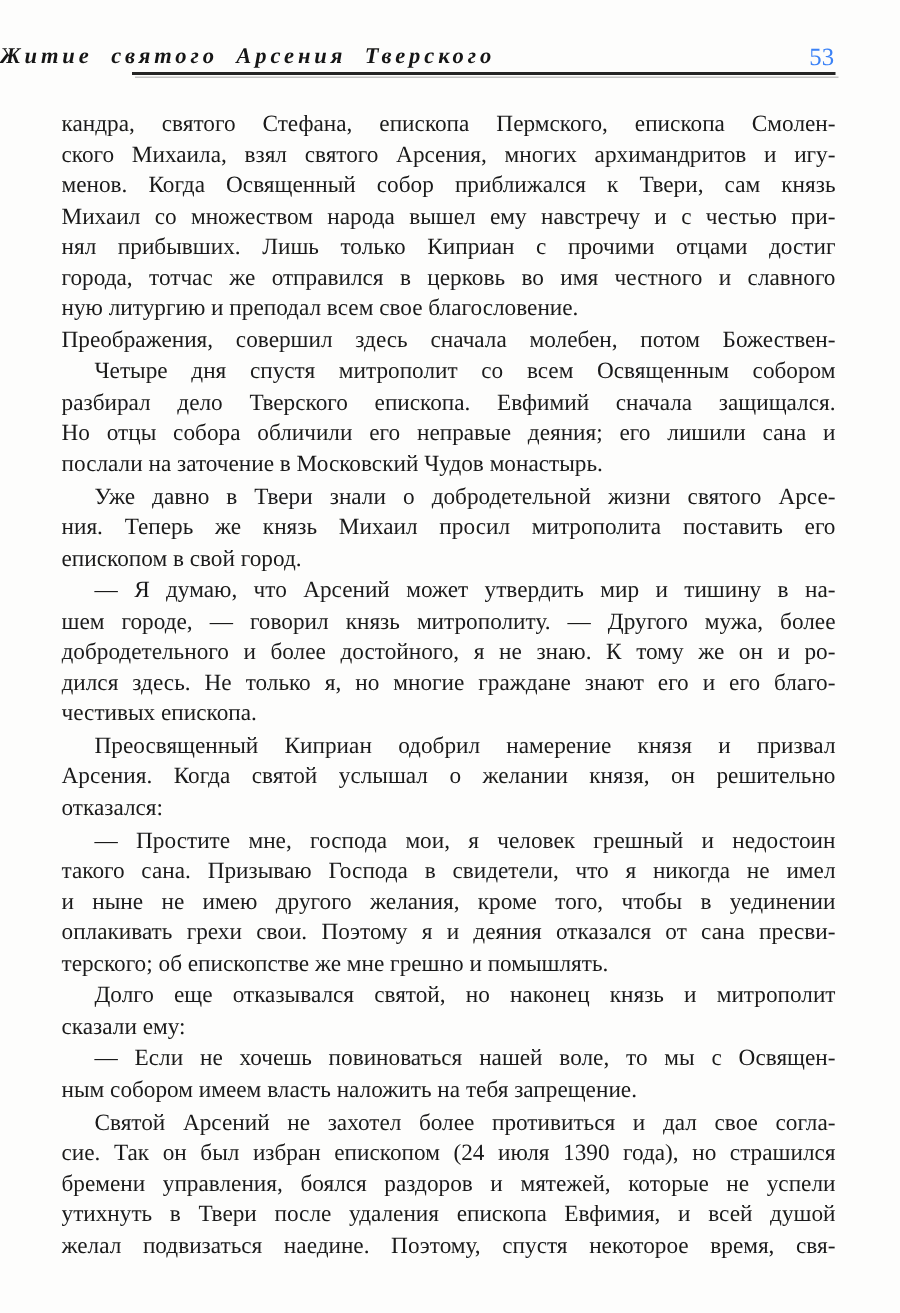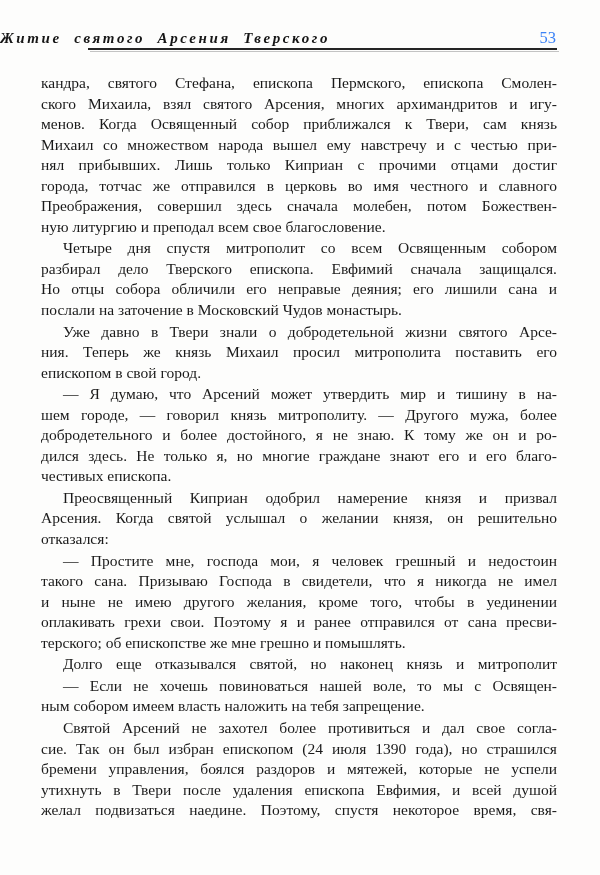--- a/index.html
+++ b/index.html
@@ -94,22 +94,22 @@
   <div class="header-rule"></div>
 
   <div class="page-body">
       <div class="para">
         <div class="line">кандра, святого Стефана, епископа Пермского, епископа Смолен-</div>
         <div class="line">ского Михаила, взял святого Арсения, многих архимандритов и игу-</div>
         <div class="line">менов. Когда Освященный собор приближался к Твери, сам князь</div>
         <div class="line">Михаил со множеством народа вышел ему навстречу и с честью при-</div>
         <div class="line">нял прибывших. Лишь только Киприан с прочими отцами достиг</div>
         <div class="line">города, тотчас же отправился в церковь во имя честного и славного</div>
+        <div class="line para-end">ную литургию и преподал всем свое благословение.</div>
         <div class="line">Преображения, совершил здесь сначала молебен, потом Божествен-</div>
-        <div class="line para-end">ную литургию и преподал всем свое благословение.</div>
       </div>
       <div class="para indented">
         <div class="line">Четыре дня спустя митрополит со всем Освященным собором</div>
         <div class="line">разбирал дело Тверского епископа. Евфимий сначала защищался.</div>
         <div class="line">Но отцы собора обличили его неправые деяния; его лишили сана и</div>
         <div class="line para-end">послали на заточение в Московский Чудов монастырь.</div>
       </div>
       <div class="para indented">
         <div class="line">Уже давно в Твери знали о добродетельной жизни святого Арсе-</div>
         <div class="line">ния. Теперь же князь Михаил просил митрополита поставить его</div>
@@ -124,25 +124,26 @@
       </div>
       <div class="para indented">
         <div class="line">Преосвященный Киприан одобрил намерение князя и призвал</div>
         <div class="line">Арсения. Когда святой услышал о желании князя, он решительно</div>
         <div class="line para-end">отказался:</div>
       </div>
       <div class="para indented">
         <div class="line">— Простите мне, господа мои, я человек грешный и недостоин</div>
         <div class="line">такого сана. Призываю Господа в свидетели, что я никогда не имел</div>
         <div class="line">и ныне не имею другого желания, кроме того, чтобы в уединении</div>
-        <div class="line">оплакивать грехи свои. Поэтому я и ранее отправился от сана пресви-</div>
+        <div class="line">оплакивать грехи свои. Поэтому я и деяния отказался от сана пресви-</div>
         <div class="line para-end">терского; об епископстве же мне грешно и помышлять.</div>
       </div>
       <div class="para indented">
         <div class="line">Долго еще отказывался святой, но наконец князь и митрополит</div>
+        <div class="line para-end">сказали ему:</div>
       </div>
       <div class="para indented">
         <div class="line">— Если не хочешь повиноваться нашей воле, то мы с Освящен-</div>
         <div class="line para-end">ным собором имеем власть наложить на тебя запрещение.</div>
       </div>
       <div class="para indented">
         <div class="line">Святой Арсений не захотел более противиться и дал свое согла-</div>
         <div class="line">сие. Так он был избран епископом (24 июля 1390 года), но страшился</div>
         <div class="line">бремени управления, боялся раздоров и мятежей, которые не успели</div>
         <div class="line">утихнуть в Твери после удаления епископа Евфимия, и всей душой</div>

